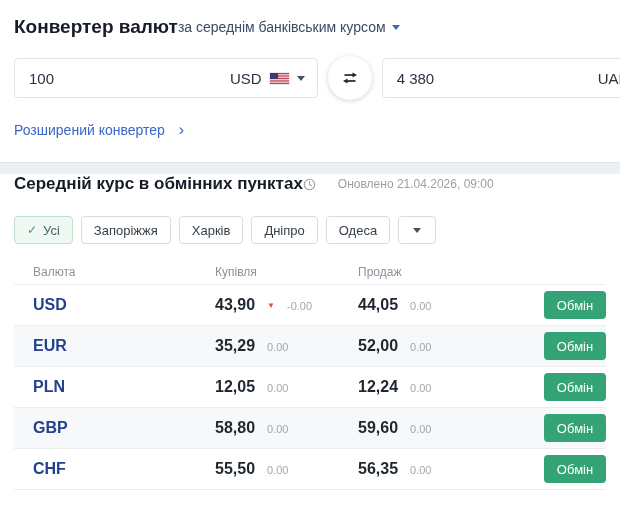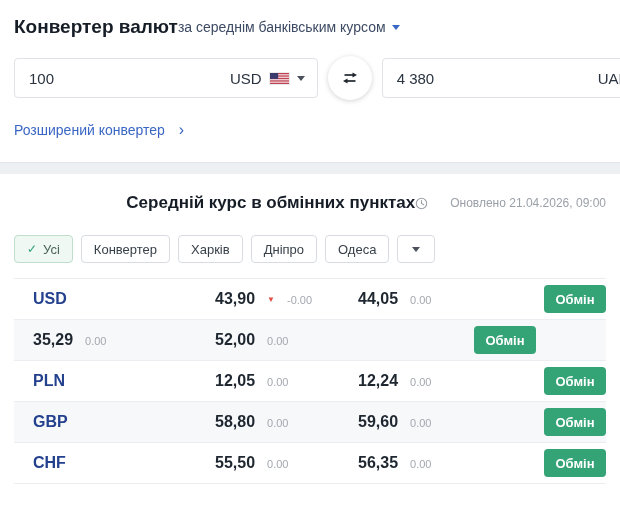--- a/index.html
+++ b/index.html
@@ -28,21 +28,21 @@
   .swap-btn { width:44px; height:44px; border-radius:50%; background:#fff; border:none; flex:none;
     box-shadow:0 1px 5px rgba(0,0,0,.18); display:flex; align-items:center; justify-content:center;
     margin:0 10px; cursor:pointer; }
   .advanced-link { display:inline-flex; align-items:center; gap:14px; margin:22px 0 24px 0;
     font-size:14px; color:var(--link-blue,#3a66c4); cursor:pointer; }
   .advanced-link .chev { font-size:16px; line-height:1; }
 
   .divider-band { height:12px; background:#edf0f2; border-top:1px solid #e2e5e9; border-bottom:1px solid #eef0f2; }
 
   
-  .ex-header { display:flex; justify-content:flex-end; align-items:center; padding-top:19px; }
+  .ex-header { display:flex; justify-content:flex-start; align-items:center; }
   .ex-title { font-size:17px; font-weight:bold; margin:0; color:#161d27; }
   .updated { display:flex; align-items:center; gap:22px; font-size:12px; color:#9aa0a8; }
 
   .chips { display:flex; gap:8px; margin-top:22px; }
   .chip { height:28px; padding:0 12px; border:1px solid #d8dce1; border-radius:4px; background:#fff;
     font-size:13px; color:#363f48; display:flex; align-items:center; gap:6px; cursor:pointer;
     font-family:inherit; white-space:nowrap; }
   .chip.active { background:#f0f8f3; border-color:#bfdecb; color:#4a635c; }
   .chip .check { color:var(--accent-green,#34a376); font-size:12px; }
   .chip.caret-chip { padding:0 14px; }
@@ -51,21 +51,21 @@
   .thead, .row { display:grid; grid-template-columns:182px 143px 1fr 70px; align-items:center; padding-left:19px; }
   .thead { height:25px; font-size:12px; color:#8d939c; }
   .row { height:41px; border-top:1px solid #ebedf0; }
   .row.striped { background:#f7f8fa; }
   .code { color:var(--currency-navy,#24418e); font-weight:bold; font-size:16px; cursor:pointer; }
   .rate { display:flex; align-items:baseline; gap:12px; font-size:16px; font-weight:bold; color:#1e2630; }
   .change { font-size:11px; font-weight:normal; color:#a3a8af; }
   .trend-down { color:var(--trend-red,#e25043); font-size:8px; align-self:center; }
   .action { display:flex; justify-content:flex-end; }
   .action button { width:62px; height:28px; border:none; border-radius:4px; background:var(--accent-green,#34a376);
-    color:#fff; font-weight:bold; font-size:13px; font-family:inherit; cursor:pointer; }
+    color:#fff; font-weight:normal; font-size:13px; font-family:inherit; cursor:pointer; }
 </style>
 </head>
 <body>
 
 <div class="pad">
   <div class="conv-header">
     <h1 class="page-title">Конвертер валют</h1>
     <div class="rate-selector">
       <span>за середнім банківським курсом</span>
       <span class="caret"></span>
@@ -134,58 +134,65 @@
 
   <div class="chips" id="chips">
     <button class="chip active">
       <span class="check">✓</span>
       <span>Усі</span>
     </button>
 
 
 
   <button class="chip">
-    <span>Конвертер</span>
+    <span>Запоріжжя</span>
   </button>
 
   <button class="chip">
     <span>Харків</span>
   </button>
 
   <button class="chip">
     <span>Дніпро</span>
   </button>
 
   <button class="chip">
     <span>Одеса</span>
   </button>
 <button class="chip caret-chip" id="more-chip">
       <span class="caret dark"></span>
     </button>
   </div>
 
   <div class="table">
+    <div class="thead">
+      <span>Валюта</span>
+      <span>Купівля</span>
+      <span>Продаж</span>
+      <span></span>
+    </div>
     <div id="rows">
   <div class="row">
     <span class="code">USD</span>
     <span class="rate">
       <span>43,90</span>
       <span class="trend-down">▼</span>
       <span class="change">-0.00</span>
     </span>
     <span class="rate">
       <span>44,05</span>
       <span class="change">0.00</span>
     </span>
     <span class="action">
       <button>Обмін</button>
     </span>
   </div>
 
   <div class="row striped">
+    <span class="code">EUR</span>
     <span class="rate">
       <span>35,29</span>
 
       <span class="change">0.00</span>
     </span>
     <span class="rate">
       <span>52,00</span>
       <span class="change">0.00</span>
     </span>
     <span class="action">

